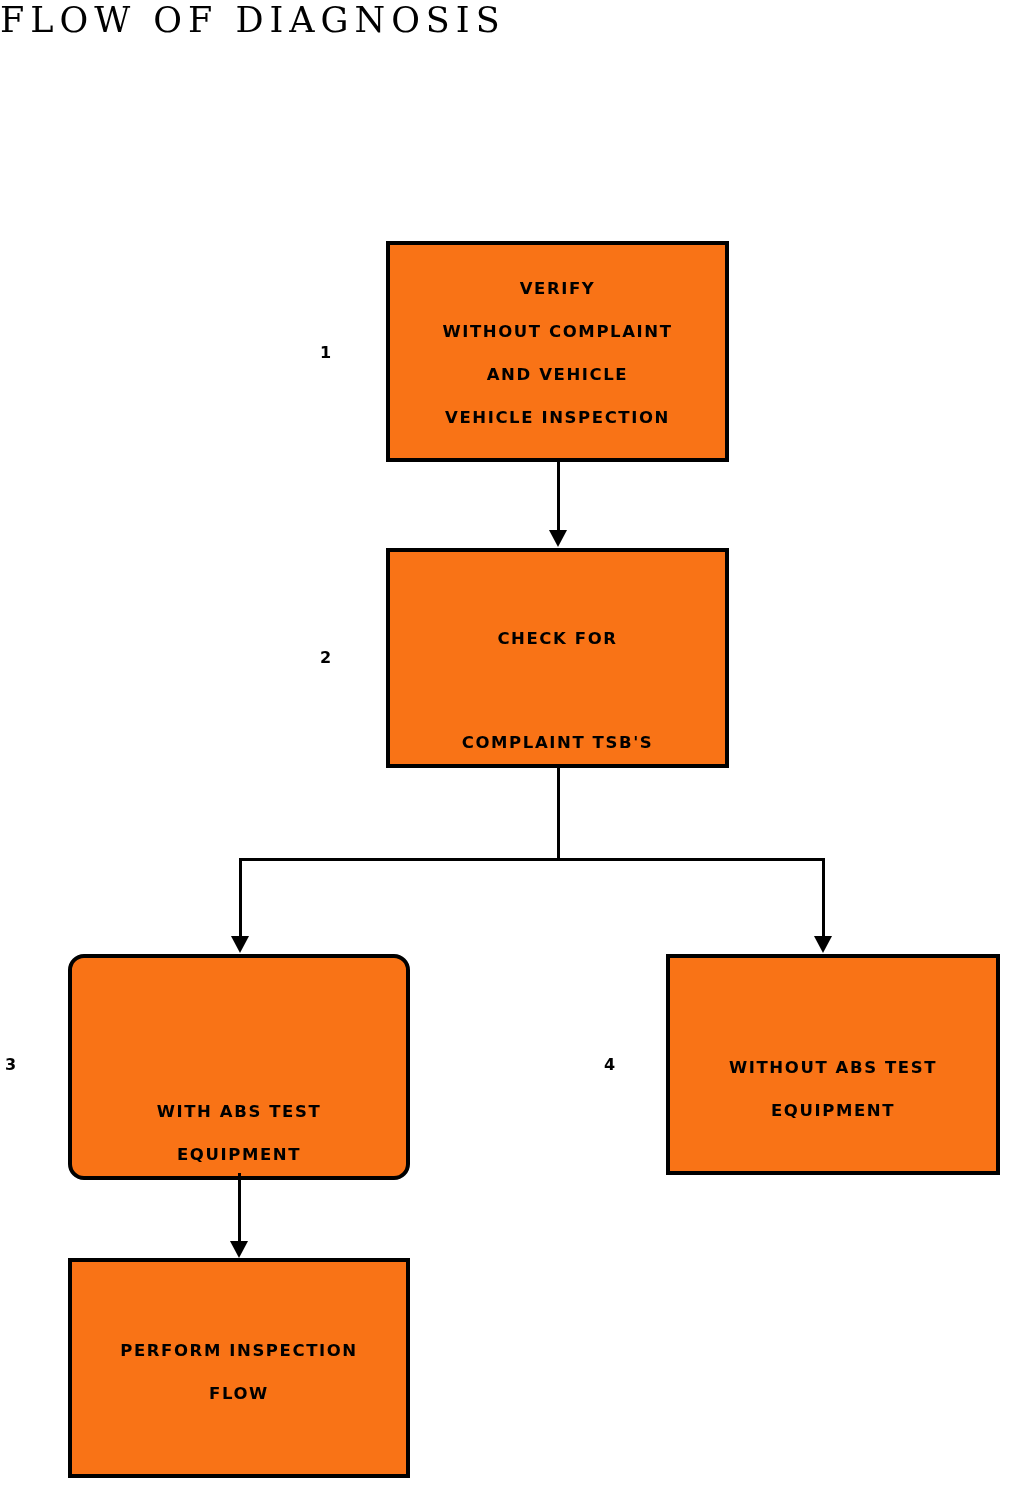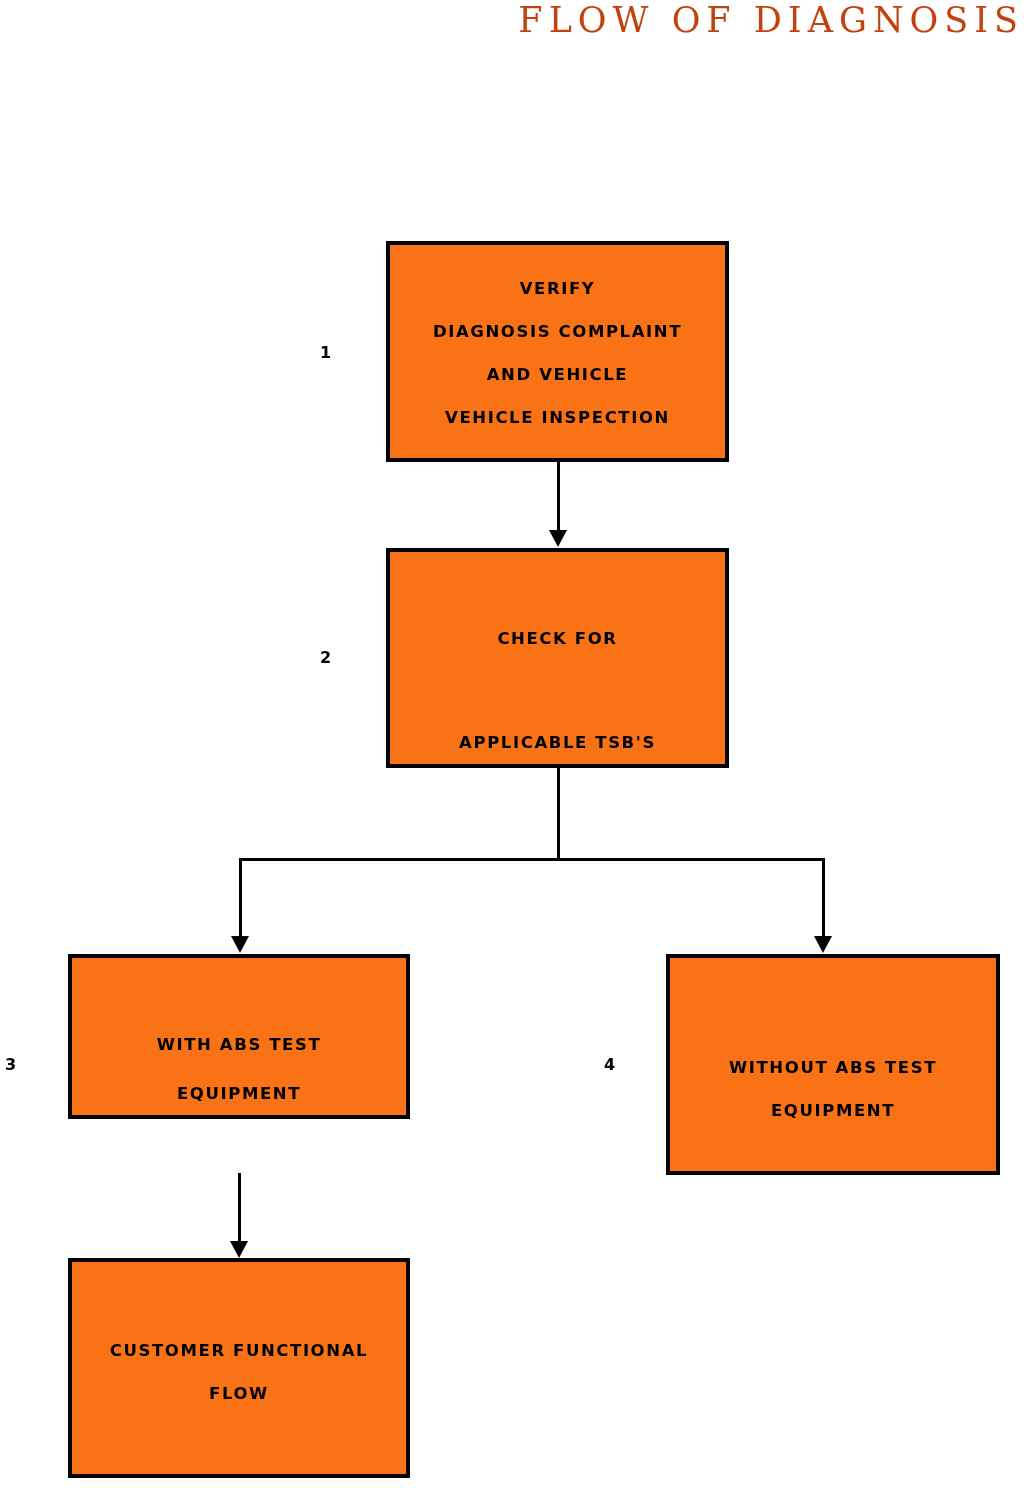--- a/index.html
+++ b/index.html
@@ -18,26 +18,26 @@
     background: #ffffff;
     overflow: hidden;
   }
 
   
   .diagram-title {
     position: absolute;
     left: 0;
     top: 0px;
     width: 1024px;
-    text-align: right;
+    text-align: left;
     font-family: "DejaVu Serif", serif;
     font-size: 35px;
     font-weight: 400;
     letter-spacing: 6px;
-    color: #c2410c;
+    color: #000000;
     white-space: nowrap;
     line-height: 40px;
   }
 
   
   .flow-box {
     position: absolute;
     box-sizing: border-box;
     border: 4px solid #000000;
     background: #f97316;
@@ -90,59 +90,59 @@
 <body>
 
 <div id="page">
 
   <div class="diagram-title">FLOW OF DIAGNOSIS</div>
 
   <div class="step-number" style="left:320px; top:345px;">1</div>
 
   <div class="flow-box" style="left:386px; top:241px; width:343px; height:221px; justify-content:center; padding-top:2px;">
     <div class="box-text">VERIFY</div>
-    <div class="box-text">DIAGNOSIS COMPLAINT</div>
+    <div class="box-text">WITHOUT COMPLAINT</div>
     <div class="box-text">AND VEHICLE</div>
     <div class="box-text">VEHICLE INSPECTION</div>
   </div>
 
   <div class="conn-v" style="left:557px; top:462px; height:70px;"></div>
   <div class="arrow-head" style="left:549px; top:530px;"></div>
 
   <div class="step-number" style="left:320px; top:650px;">2</div>
 
   <div class="flow-box" style="left:386px; top:548px; width:343px; height:220px; justify-content:space-between; padding-top:65px;">
     <div class="box-text">CHECK FOR</div>
-    <div class="box-text">APPLICABLE TSB'S</div>
+    <div class="box-text">COMPLAINT TSB'S</div>
   </div>
 
   <div class="conn-v" style="left:557px; top:768px; height:93px;"></div>
   <div class="conn-h" style="left:239px; top:858px; width:586px;"></div>
 
   <div class="conn-v" style="left:239px; top:858px; height:80px;"></div>
   <div class="arrow-head" style="left:231px; top:936px;"></div>
 
   <div class="conn-v" style="left:822px; top:858px; height:80px;"></div>
   <div class="arrow-head" style="left:814px; top:936px;"></div>
 
   <div class="step-number" style="left:5px; top:1057px;">3</div>
 
-  <div class="flow-box" style="left:68px; top:954px; width:342px; height:165px; justify-content:space-between; padding-top:65px;">
+  <div class="flow-box" style="left:68px; top:954px; width:342px; height:226px; justify-content:flex-end; padding-top:65px;border-radius:16px;">
     <div class="box-text">WITH ABS TEST</div>
     <div class="box-text">EQUIPMENT</div>
   </div>
 
   <div class="step-number" style="left:604px; top:1057px;">4</div>
 
   <div class="flow-box" style="left:666px; top:954px; width:334px; height:221px; justify-content:center; padding-top:48px;">
     <div class="box-text">WITHOUT ABS TEST</div>
     <div class="box-text">EQUIPMENT</div>
   </div>
 
   <div class="conn-v" style="left:238px; top:1173px; height:70px;"></div>
   <div class="arrow-head" style="left:230px; top:1241px;"></div>
 
   <div class="flow-box" style="left:68px; top:1258px; width:342px; height:220px; justify-content:flex-start; padding-top:67px;">
-    <div class="box-text">CUSTOMER FUNCTIONAL</div>
+    <div class="box-text">PERFORM INSPECTION</div>
     <div class="box-text">FLOW</div>
   </div>
 
 </div>
 
 </body></html>

